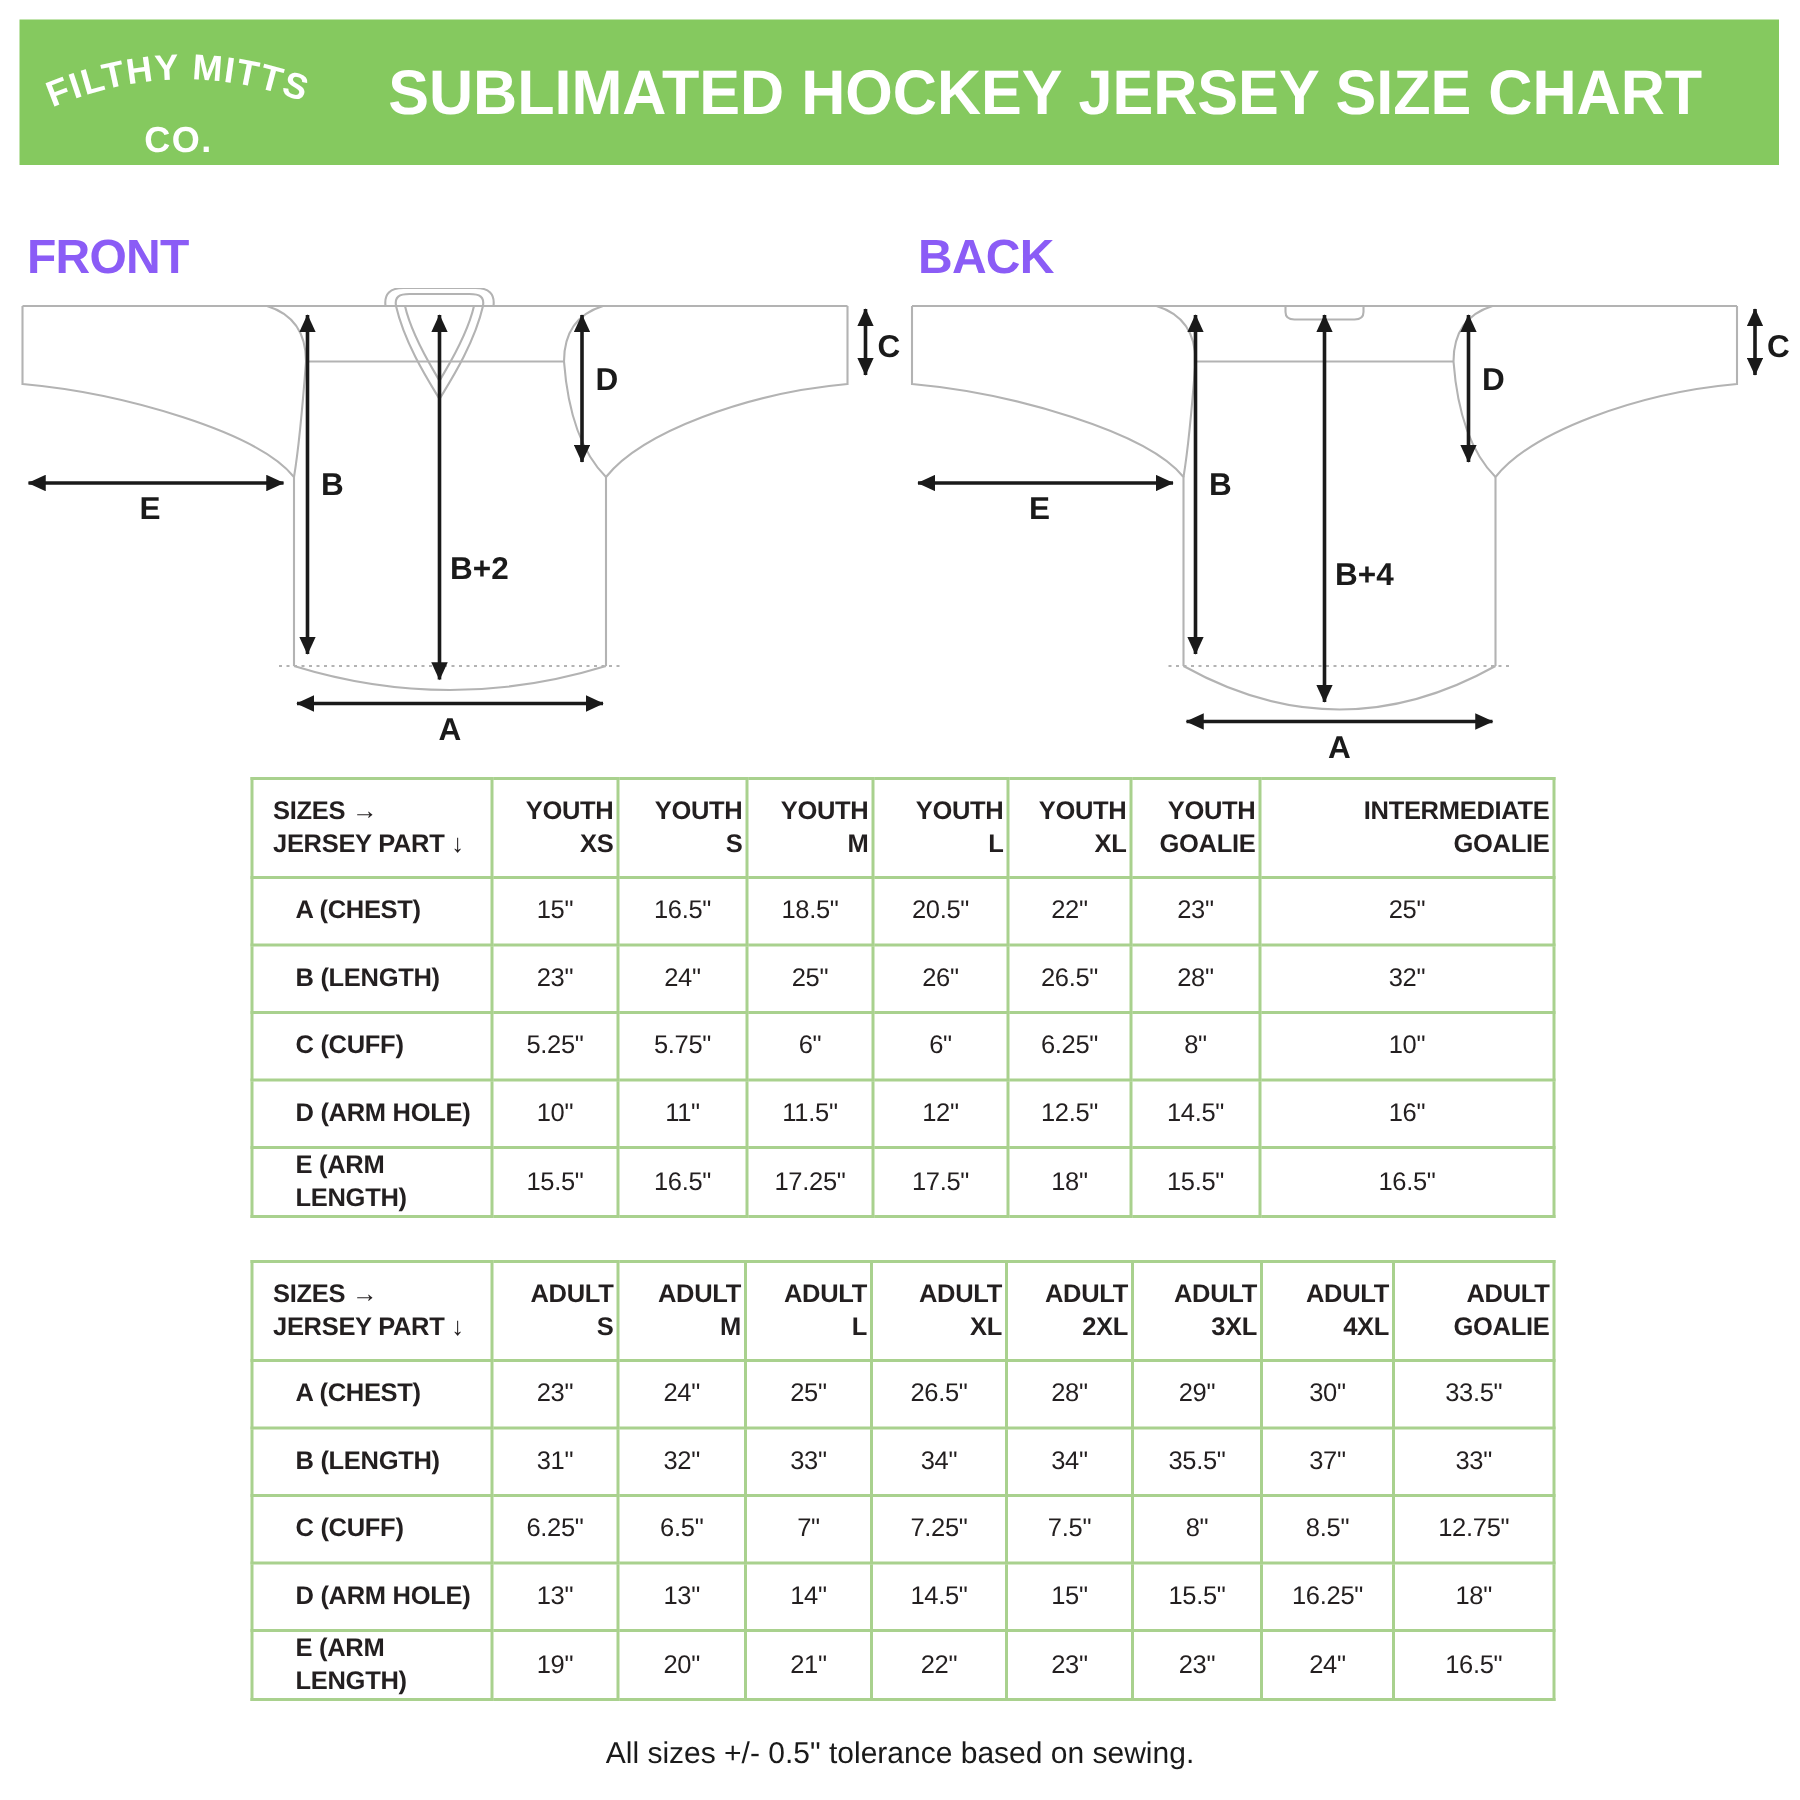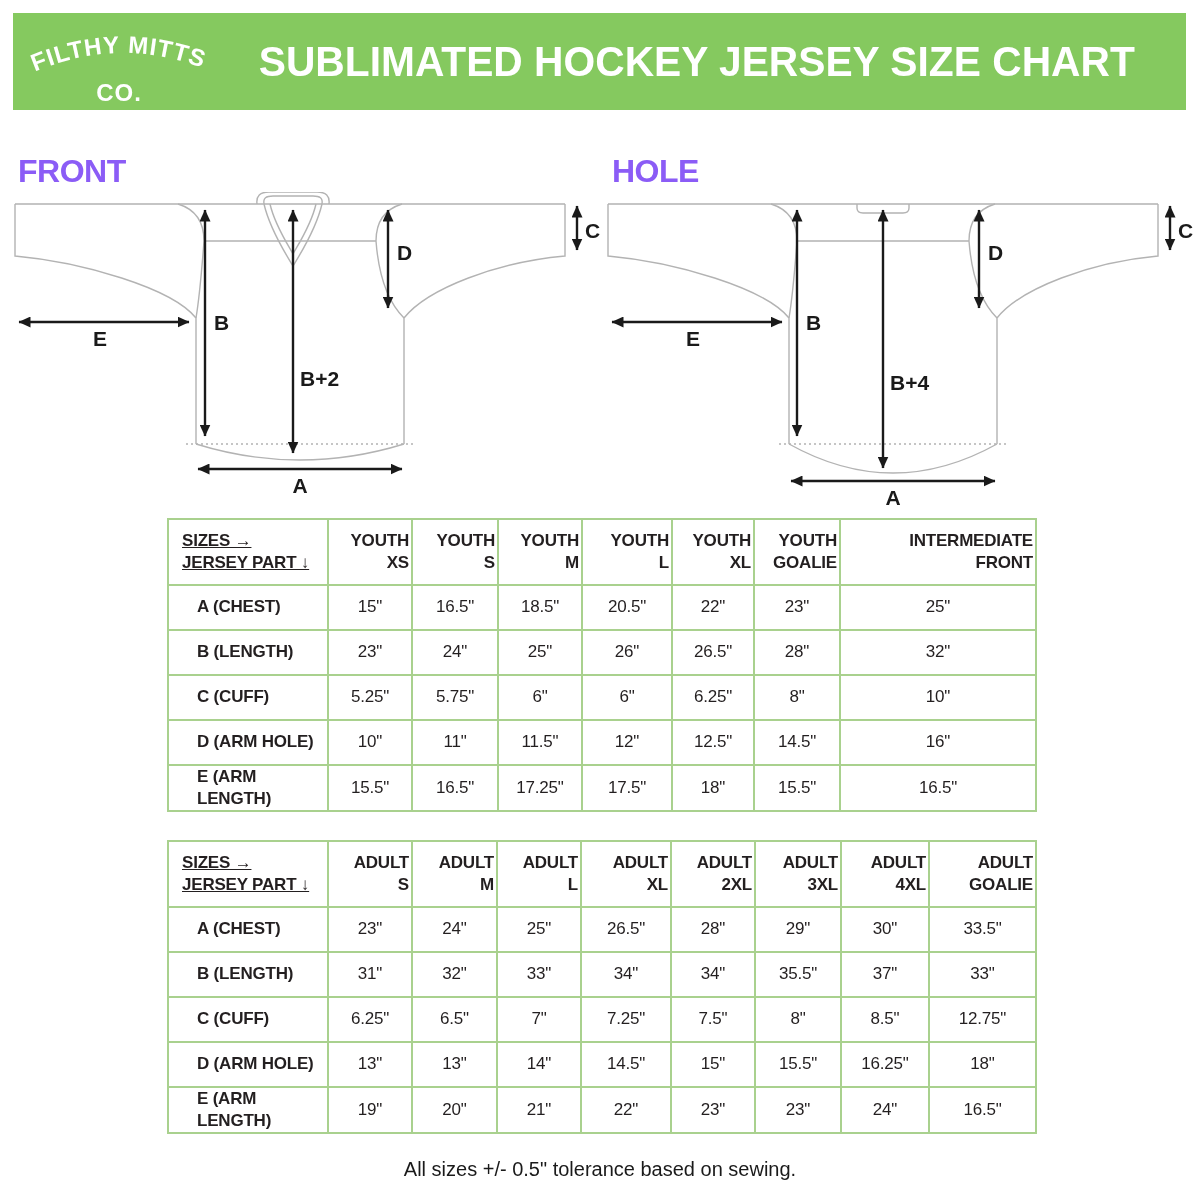--- a/index.html
+++ b/index.html
@@ -25,21 +25,21 @@
   .arrow   { stroke:#1a1a1a; stroke-width:2.4; }
   .mlabel  { font-family:"Liberation Sans",sans-serif; font-weight:bold; font-size:21px; fill:#1a1a1a; }
 
   
   table.size-table { position:absolute; left:167px; border-collapse:collapse; table-layout:fixed; }
   #table-youth { top:518px; }
   #table-adult { top:840px; }
   .size-table th, .size-table td { border:2px solid var(--table-border-green,#A9D18E); background:#ffffff;
       font-size:17px; line-height:1.3; vertical-align:middle; letter-spacing:-.2px; }
   .size-table th { font-weight:bold; white-space:pre-line; text-align:right; height:66px; padding:4px 2px; }
-  .size-table th.corner { text-align:left; padding-left:13px;text-decoration:underline; }
+  .size-table th.corner { text-align:left; padding-left:13px; }
   .size-table td { height:45px; text-align:center; font-weight:normal; }
   .size-table td.rowlabel { text-align:left; padding-left:28px; font-weight:bold; }
 
   
   .footer-note { position:absolute; left:0; top:1158px; width:1200px; text-align:center;
                  font-size:20px; color:#1a1a1a; }
 </style>
 </head>
 <body>
 
@@ -86,21 +86,21 @@
   <g>
     <text class="mlabel" x="202" y="138">B</text>
     <text class="mlabel" x="288" y="194">B+2</text>
     <text class="mlabel" x="385" y="68">D</text>
     <text class="mlabel" x="573" y="46">C</text>
     <text class="mlabel" x="88" y="154" text-anchor="middle">E</text>
     <text class="mlabel" x="288" y="301" text-anchor="middle">A</text>
   </g>
 </svg>
 
-<div class="dia-label" id="back-label">HOLE</div>
+<div class="dia-label" id="back-label">BACK</div>
 <svg class="dia-svg" id="back-svg" width="595" height="320" viewBox="0 0 595 320">
   <defs>
     <marker id="ah-b" markerUnits="userSpaceOnUse" markerWidth="13" markerHeight="11" refX="11.5" refY="5.5" orient="auto-start-reverse">
         <path d="M0,0 L12,5.5 L0,11 Z" fill="#1a1a1a"></path>
       </marker>
   </defs>
   <g class="outline">
     <path d="M3,12 L553,12 M553,12 L553,64 C486,70 416,96 392,126 L392,252 M184,252 L184,126 C160,96 70,70 3,64 L3,12"></path>
     <path d="M184,252 Q288,310 392,252"></path>
     <path d="M166,12 Q192,20 192,49 L364,49 Q364,20 390,12 M192,49 Q188,102 184,126 M364,49 Q368,102 392,126"></path>
@@ -146,21 +146,21 @@
 S</th>
     <th>YOUTH
 M</th>
     <th>YOUTH
 L</th>
     <th>YOUTH
 XL</th>
     <th>YOUTH
 GOALIE</th>
     <th>INTERMEDIATE
-FRONT</th>
+GOALIE</th>
   </tr>
   <tr>
     <td class="rowlabel">A (CHEST)</td>
     <td>15"</td>
     <td>16.5"</td>
     <td>18.5"</td>
     <td>20.5"</td>
     <td>22"</td>
     <td>23"</td>
     <td>25"</td>

